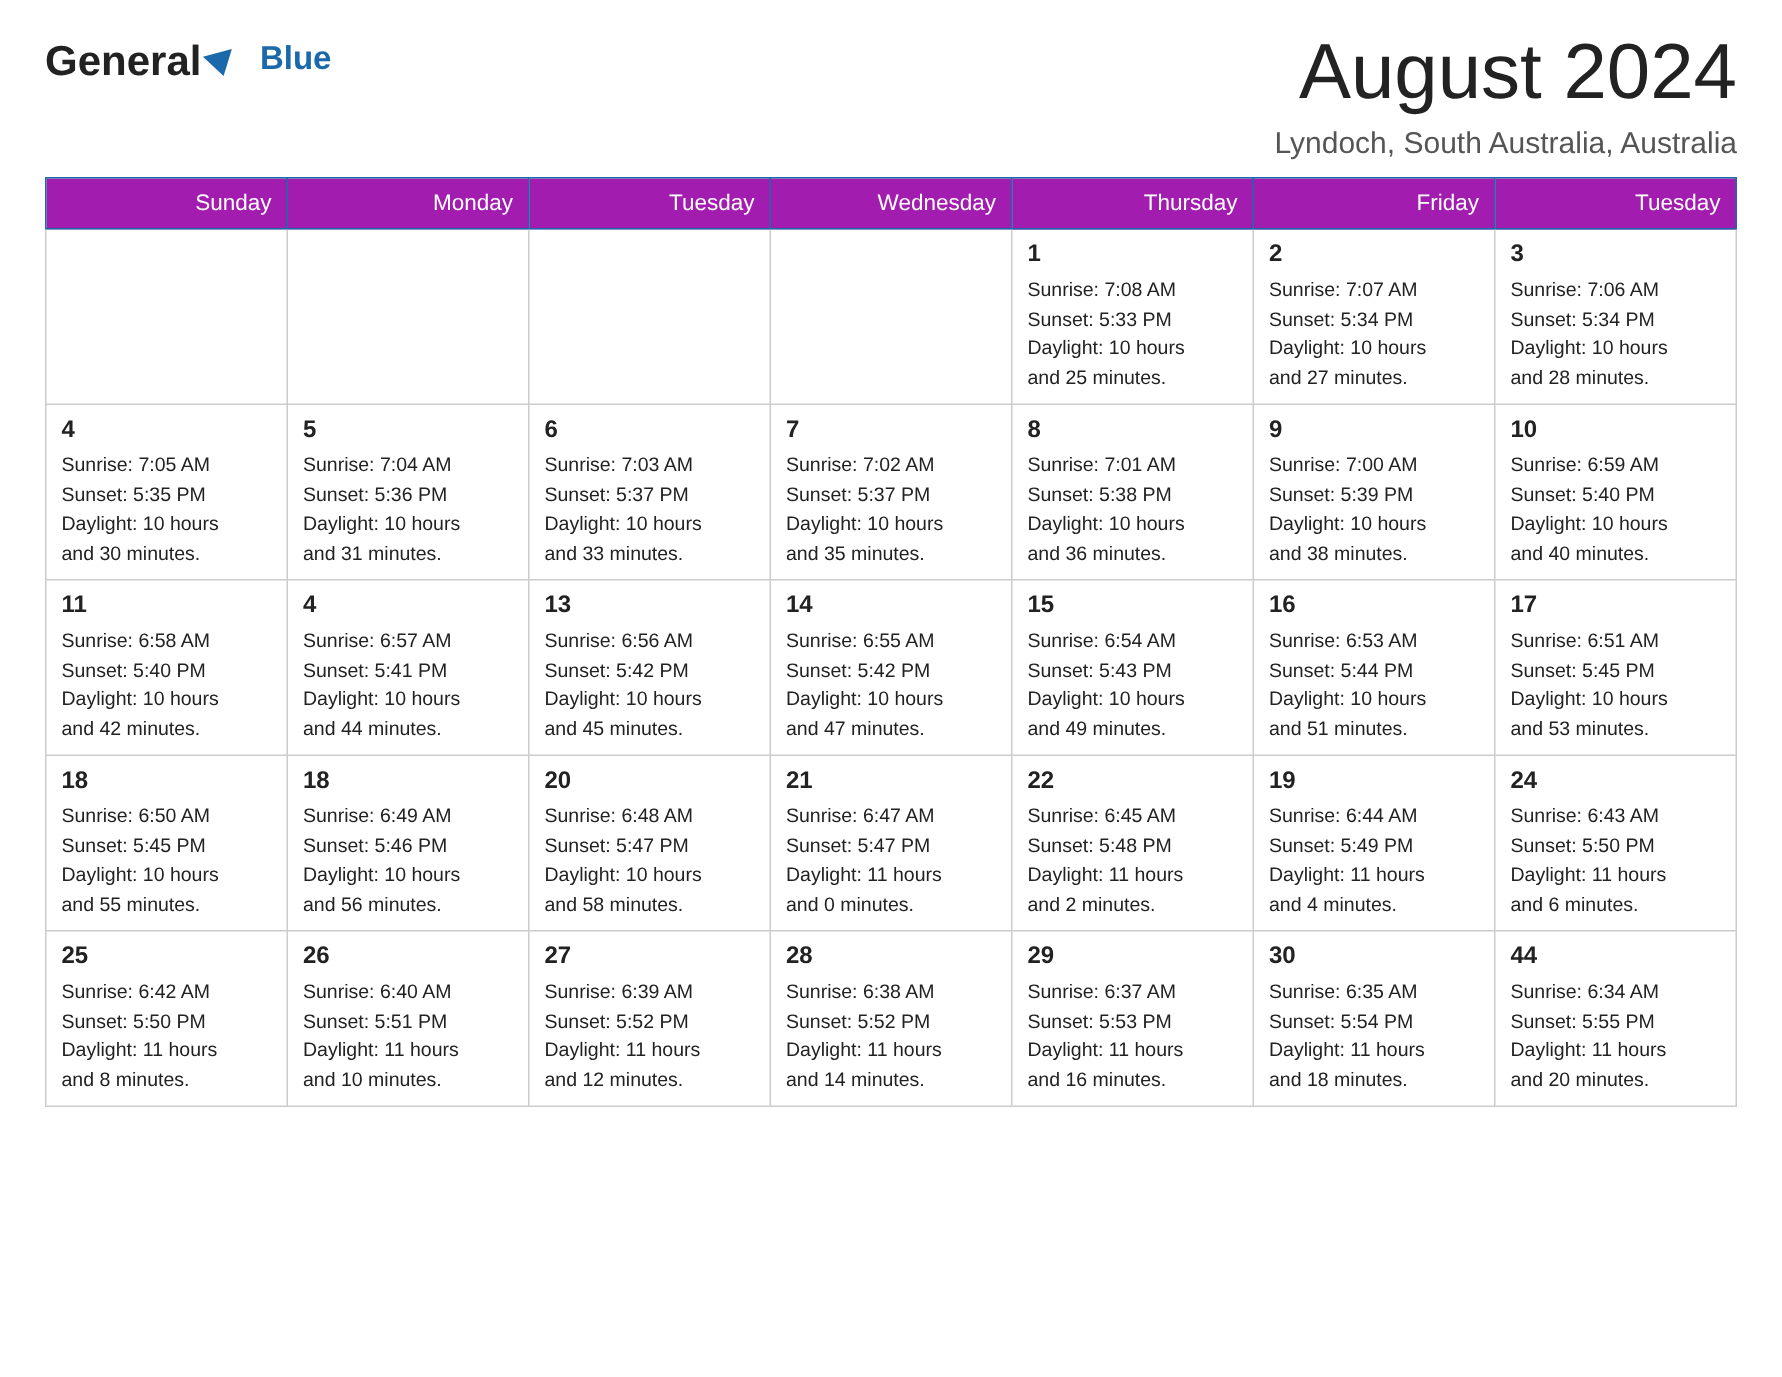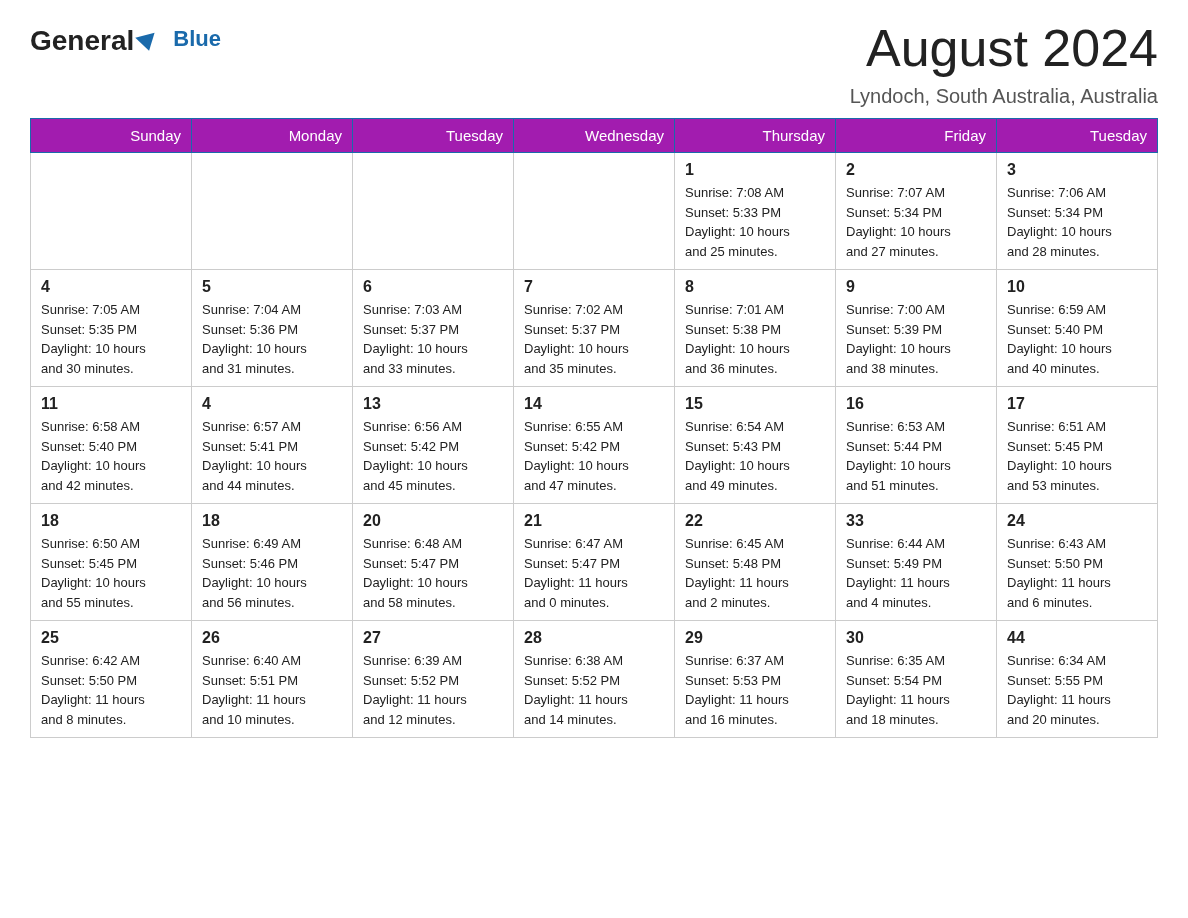--- a/index.html
+++ b/index.html
@@ -228,21 +228,21 @@
         </td>
         <td>
           <span class="day-num">21</span>
           <div class="day-info">Sunrise: 6:47 AM<br>Sunset: 5:47 PM<br>Daylight: 11 hours<br>and 0 minutes.</div>
         </td>
         <td>
           <span class="day-num">22</span>
           <div class="day-info">Sunrise: 6:45 AM<br>Sunset: 5:48 PM<br>Daylight: 11 hours<br>and 2 minutes.</div>
         </td>
         <td>
-          <span class="day-num">33</span>
+          <span class="day-num">19</span>
           <div class="day-info">Sunrise: 6:44 AM<br>Sunset: 5:49 PM<br>Daylight: 11 hours<br>and 4 minutes.</div>
         </td>
         <td>
           <span class="day-num">24</span>
           <div class="day-info">Sunrise: 6:43 AM<br>Sunset: 5:50 PM<br>Daylight: 11 hours<br>and 6 minutes.</div>
         </td>
       </tr>
       <tr class="week-row">
         <td>
           <span class="day-num">25</span>

